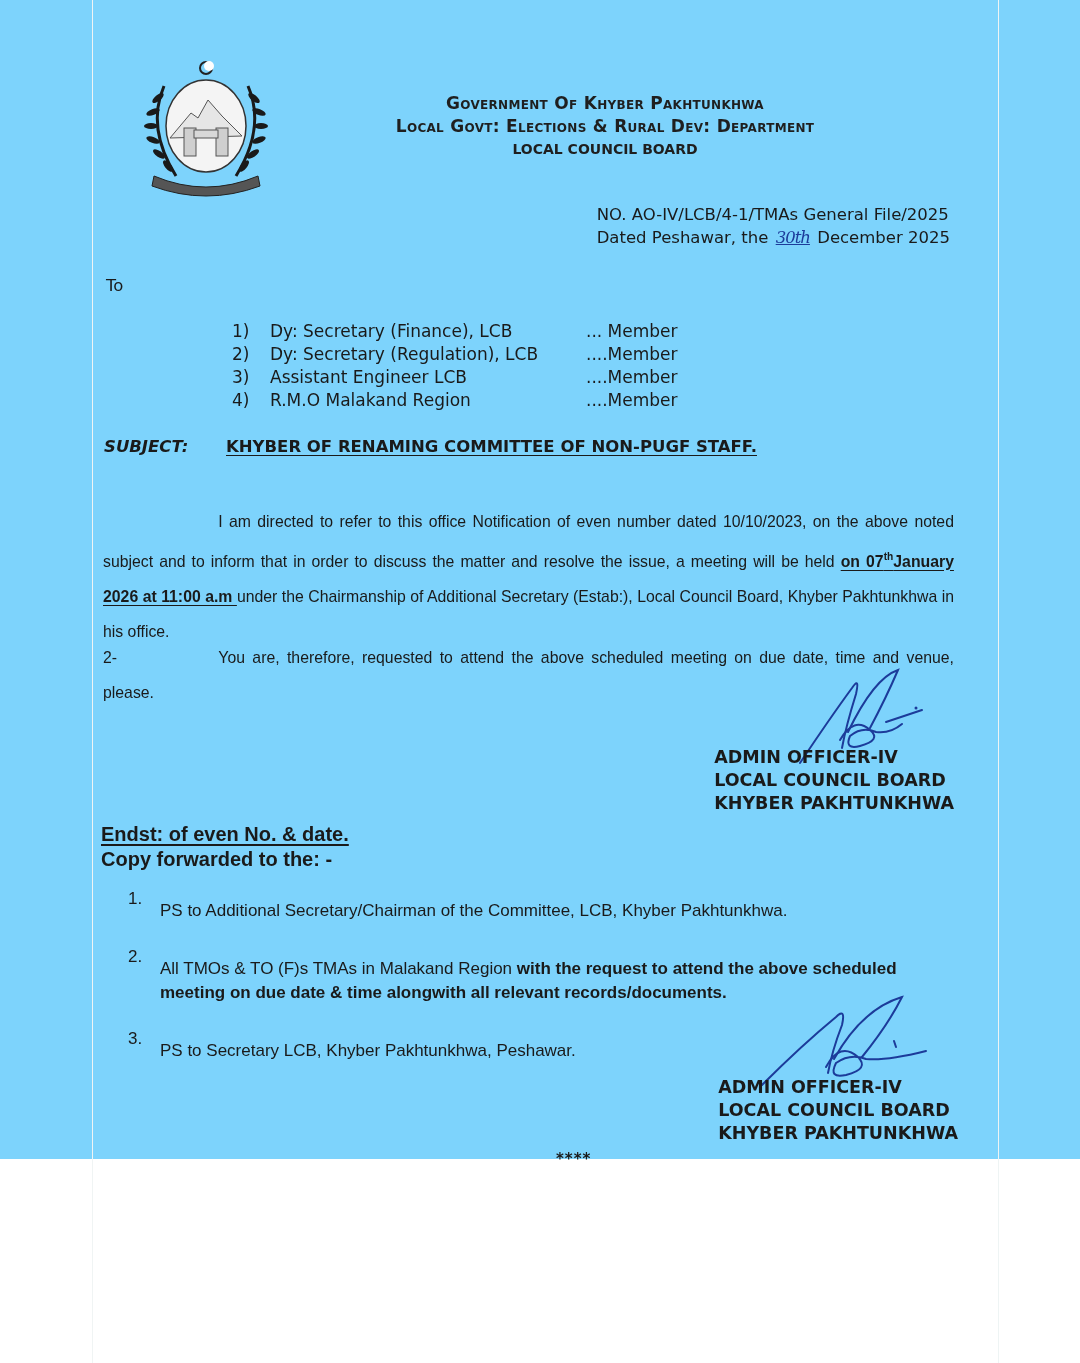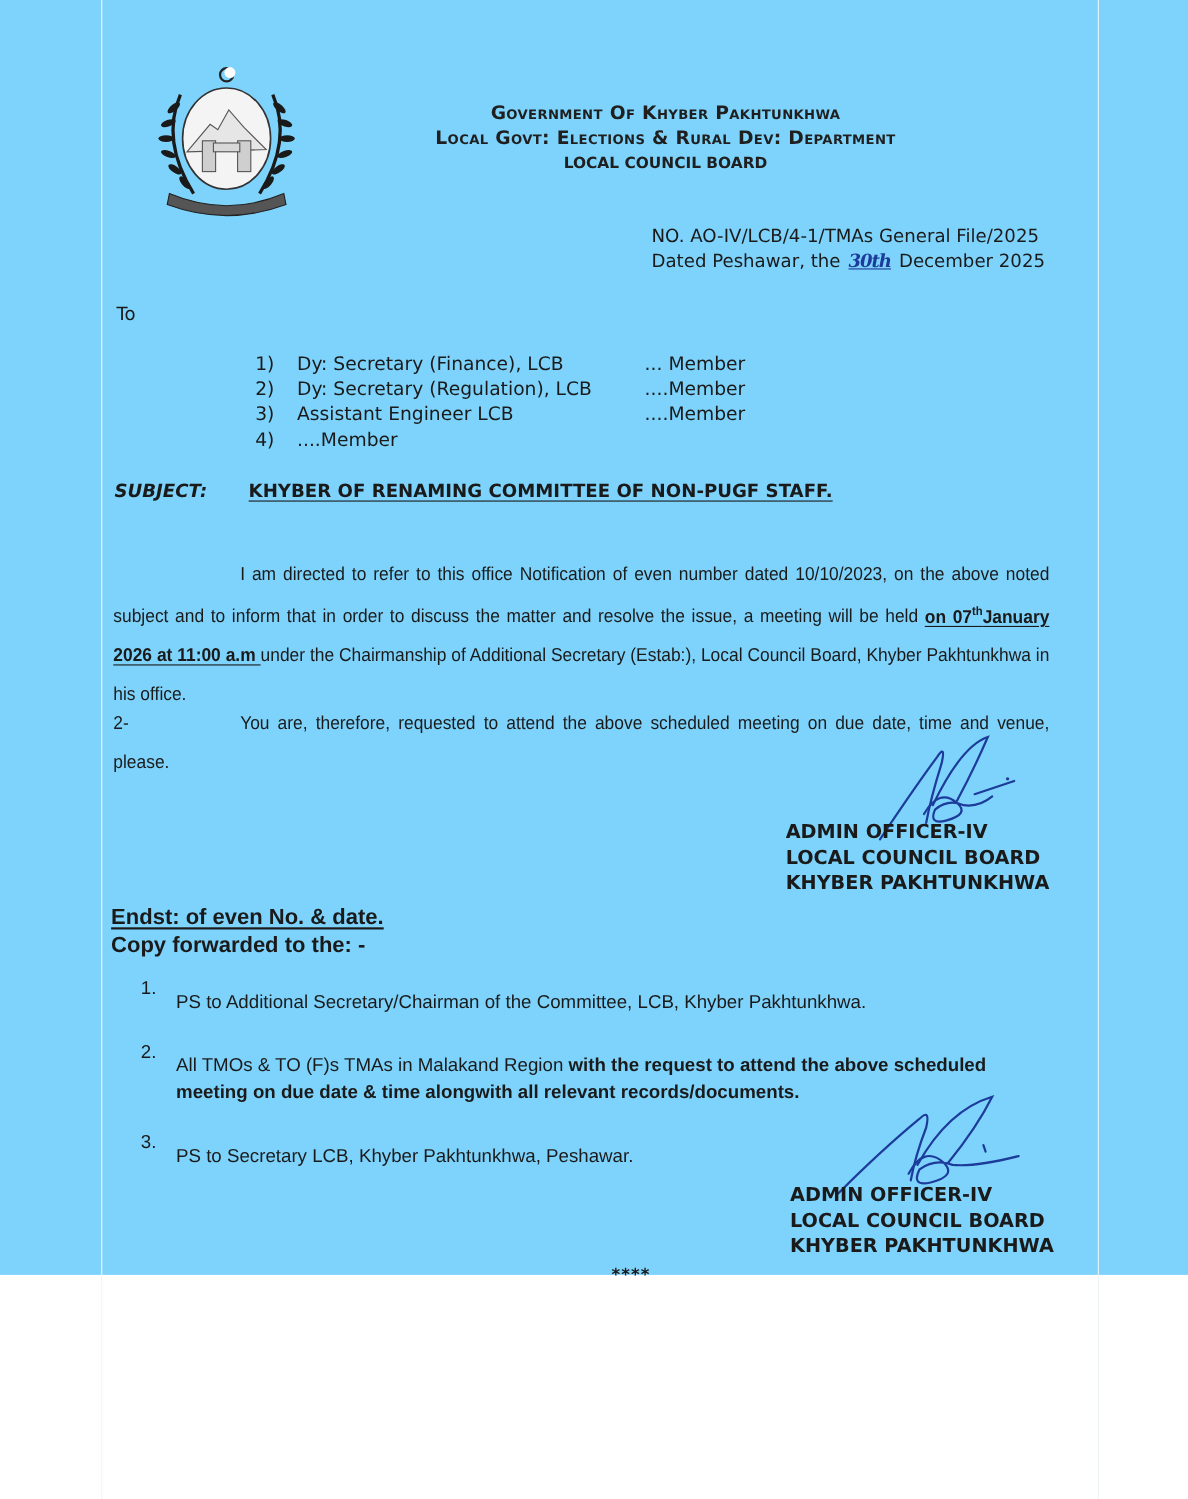--- a/index.html
+++ b/index.html
@@ -14,21 +14,21 @@
 
   
   .header { position: absolute; left: 330px; top: 92px; width: 550px; text-align: center;
             font-weight: bold; font-variant: small-caps; color: #1f1f1f; }
   .header .l1 { font-size: 17px; letter-spacing: 0.3px; line-height: 23px; }
   .header .l2 { font-size: 17px; letter-spacing: 0.3px; line-height: 23px; }
   .header .l3 { font-size: 14px; line-height: 23px; font-variant: normal; }
 
   
   .ref { position: absolute; right: 130px; top: 203px; text-align: left; font-size: 16.5px; line-height: 23px; }
-  .ref .hand-date { font-family: "DejaVu Serif", serif; font-style: italic; color: #1c3b9a; font-weight: bold;
+  .ref .hand-date { font-family: "DejaVu Serif", serif; font-style: italic; color: #1c3b9a; font-weight: normal;
                     text-decoration: underline; text-decoration-color: #1c3b9a; letter-spacing: -1px; padding: 0 2px; }
 
   .to { position: absolute; left: 106px; top: 276px; font-size: 16.5px; }
 
   .recipients { position: absolute; left: 232px; top: 320px; font-size: 17px; line-height: 23px; }
   .recipients .row { display: flex; }
   .recipients .num { width: 38px; }
   .recipients .name { width: 316px; }
   .recipients .role { width: 120px; }
 
@@ -134,20 +134,21 @@
       <span class="name">Dy: Secretary (Regulation), LCB</span>
       <span class="role">....Member</span>
     </div>
     <div class="row">
       <span class="num">3)</span>
       <span class="name">Assistant Engineer LCB</span>
       <span class="role">....Member</span>
     </div>
     <div class="row">
       <span class="num">4)</span>
+      <span class="name">R.M.O Malakand Region</span>
       <span class="role">....Member</span>
     </div>
   </div>
 
   <div class="subject">
     <span class="label">SUBJECT:</span>
     <span class="text">KHYBER OF RENAMING COMMITTEE OF NON-PUGF STAFF.</span>
   </div>
 
   <div class="para p1">

